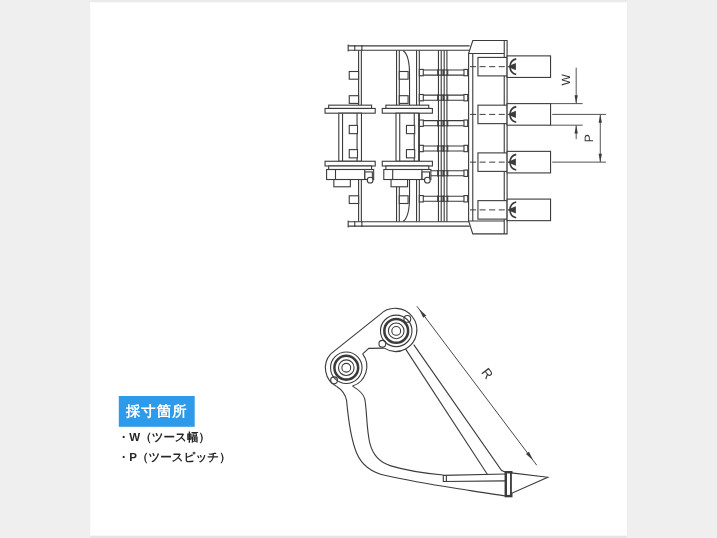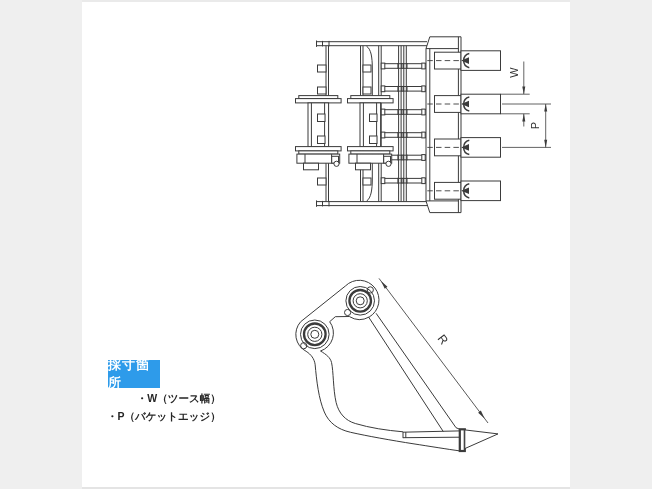--- a/index.html
+++ b/index.html
@@ -1,20 +1,20 @@
 <!DOCTYPE html>
 <html><head>
 <meta charset="utf-8">
 <style>
   html,body{margin:0;padding:0;}
   .canvas{position:relative;width:652px;height:489px;background:#efefef;overflow:hidden;font-family:"Liberation Sans",sans-serif;}
   .panel{position:absolute;left:82px;top:0;width:488px;height:489px;background:#ffffff;border-top:2px solid #eaeaea;border-bottom:2px solid #e4e4e4;box-sizing:border-box;}
   svg.drawing{position:absolute;left:0;top:0;}
-  .badge{position:absolute;left:108px;top:360px;width:52px;height:28px;display:flex;align-items:center;justify-content:center;color:#fff;font-size:13px;font-weight:bold;letter-spacing:1px;}
-  .legend{position:absolute;left:107px;top:390px;color:#262626;font-size:10.5px;font-weight:600;line-height:17.5px;white-space:nowrap;text-align:right;}
+  .badge{position:absolute;left:108px;top:360px;width:69px;height:28px;display:flex;align-items:center;justify-content:center;color:#fff;font-size:13px;font-weight:bold;letter-spacing:1px;}
+  .legend{position:absolute;left:107px;top:390px;color:#262626;font-size:10.5px;font-weight:600;line-height:17.5px;white-space:nowrap;}
 </style>
 </head>
 <body>
 
 <div class="canvas">
   <div class="panel"></div>
 
   <svg class="drawing" width="652" height="489" viewBox="0 0 652 489">
     <g stroke="#3b3b3b" stroke-width="1" fill="none">
 
@@ -201,15 +201,15 @@
         <polygon points="381,281 387.45,286.74 384.75,288.8" fill="#3b3b3b" stroke="none"></polygon>
         <polygon points="484.6,418.4 480.85,410.57 478.15,412.63" fill="#3b3b3b" stroke="none"></polygon>
         <text transform="translate(443,339.5) rotate(52.5)" text-anchor="middle" dy="0.35em" font-size="12" fill="#333" stroke="none">R</text>
       </g>
     </g>
   </svg>
 
   <div class="badge" style="background: rgb(46, 155, 234);">採寸箇所</div>
   <div class="legend">
     <div>・W（ツース幅）</div>
-    <div>・P（バケットエッジ）</div>
+    <div>・P（ツースピッチ）</div>
   </div>
 </div>
 
 </body></html>

